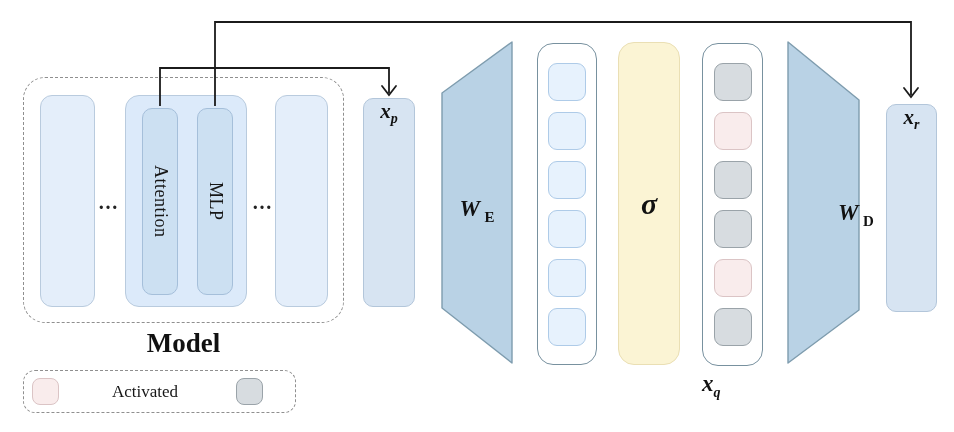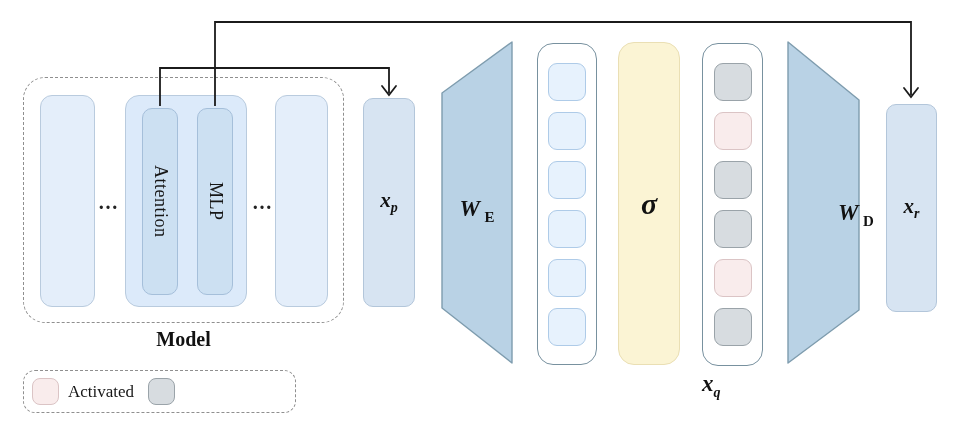--- a/index.html
+++ b/index.html
@@ -31,27 +31,27 @@
   .mlp{left:197px;top:108px;width:36px;height:187px;}
   .vtext{
     writing-mode:vertical-rl;text-orientation:mixed;
     font-size:18px;letter-spacing:.5px;white-space:nowrap;color:#161616;
   }
   .dots{font-size:20px;font-weight:bold;line-height:1;color:#222;}
   .dots1{left:98px;top:192px;}
   .dots2{left:252px;top:192px;}
   .model-label{
     left:23px;top:328px;width:321px;text-align:center;
-    font-size:20px;font-weight:bold;color:#111;
+    font-size:27px;font-weight:bold;color:#111;
   }
 
   
   .vec{
     background:#d7e4f2;border:1.2px solid #b3c6da;border-radius:10px;
-    display:flex;align-items:center;justify-content:center;
+    display:flex;justify-content:center;
   }
   .xp{left:363px;top:98px;width:52px;height:209px;}
   .xr{left:886px;top:104px;width:51px;height:208px;}
 
   .mathlbl{font-weight:bold;font-style:italic;font-size:21px;color:#111;white-space:nowrap;}
   .mathlbl sub{font-size:14px;font-style:italic;font-weight:bold;}
   .wlbl{font-size:23px;font-weight:bold;font-style:italic;color:#111;white-space:nowrap;}
   .wlbl sub{font-size:15px;font-style:normal;font-weight:bold;}
   .sigma-lbl{font-size:30px;font-weight:bold;font-style:italic;color:#111;}
 
@@ -76,21 +76,21 @@
   .cell-activated{background:#f9ecec;border:1.5px solid #dbc4c5;}
   .cell-non-activated{background:#d7dce0;border:1.5px solid #9aa3a9;}
 
   .xq-label{left:702px;top:371px;width:61px;text-align:left;}
   .xq-label .mathlbl{font-size:23px;}
 
   
   .legend-box{
     left:23px;top:370px;width:273px;height:43px;
     border:1.8px dashed #8f8f8f;border-radius:12px;
-    display:flex;align-items:center;padding:0 8px;
+    display:flex;align-items:center;padding:0 8px;gap:44px;
   }
   .legend-swatch{width:27px;height:27px;border-radius:8px;box-sizing:border-box;flex:0 0 auto;}
   .legend-text{font-size:17px;color:#161616;margin-left:9px;margin-right:14px;white-space:nowrap;}
 
   
   .overlay{left:0;top:0;width:954px;height:432px;pointer-events:none;}
 </style>
 </head>
 <body>
 

